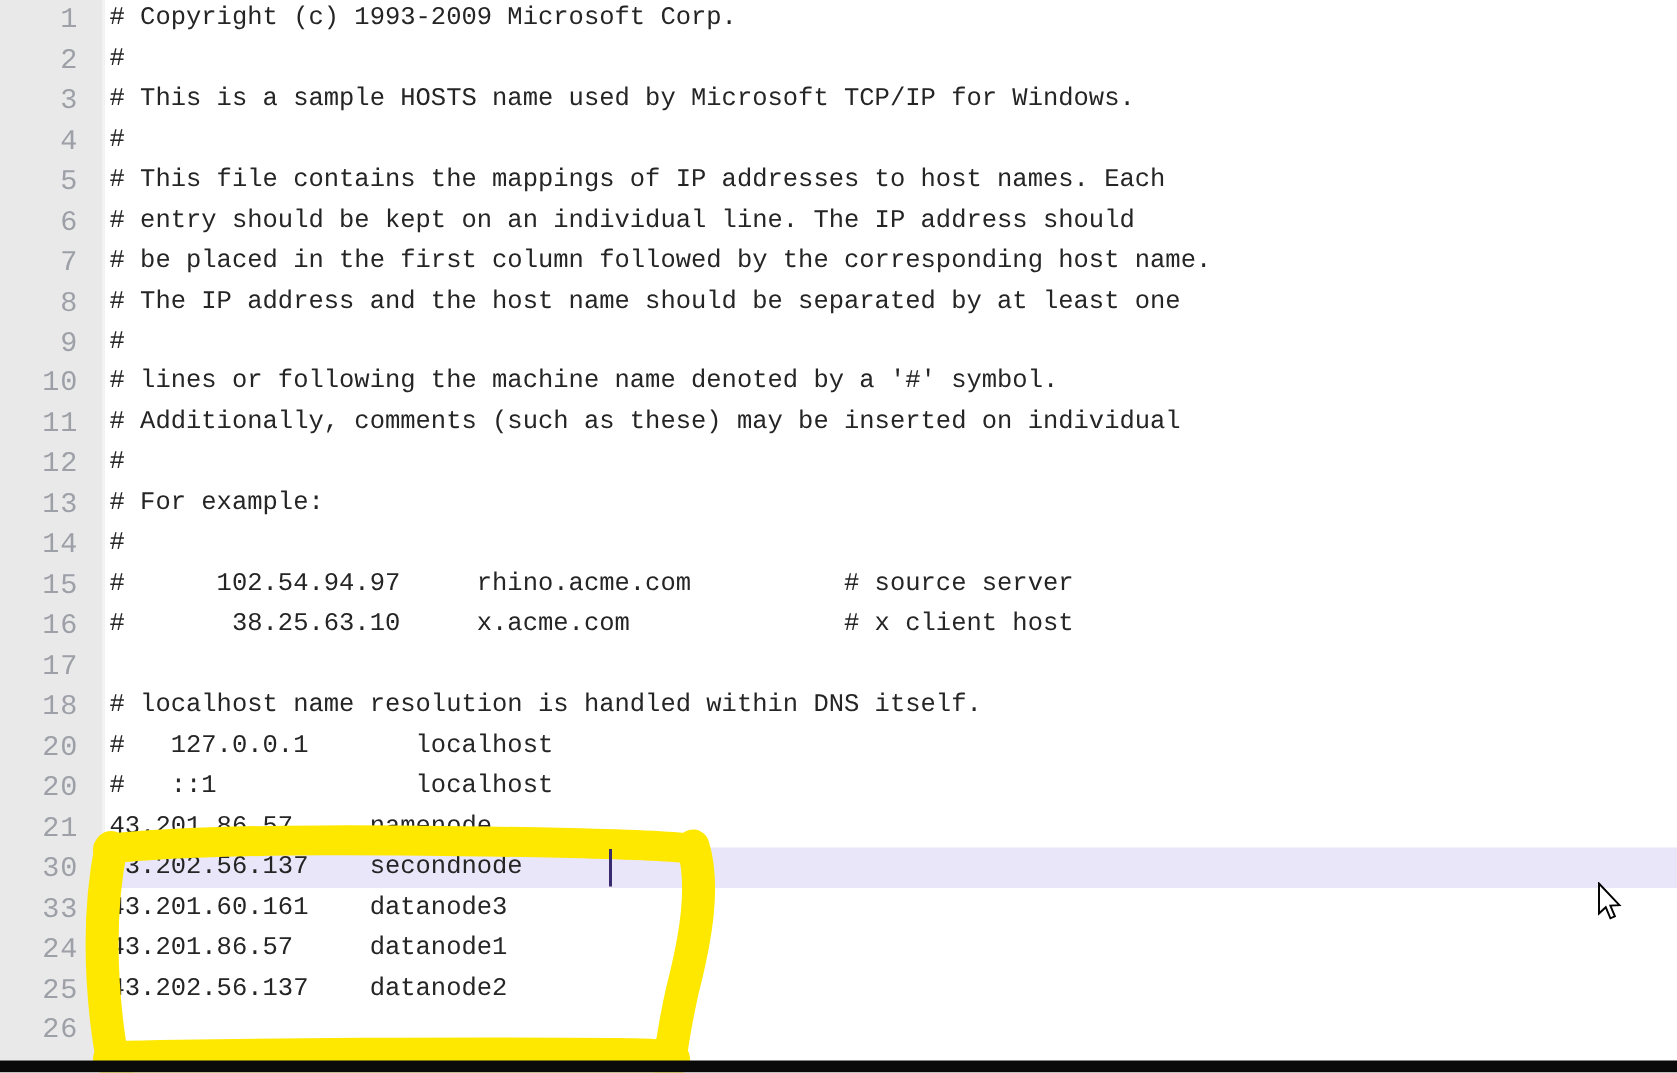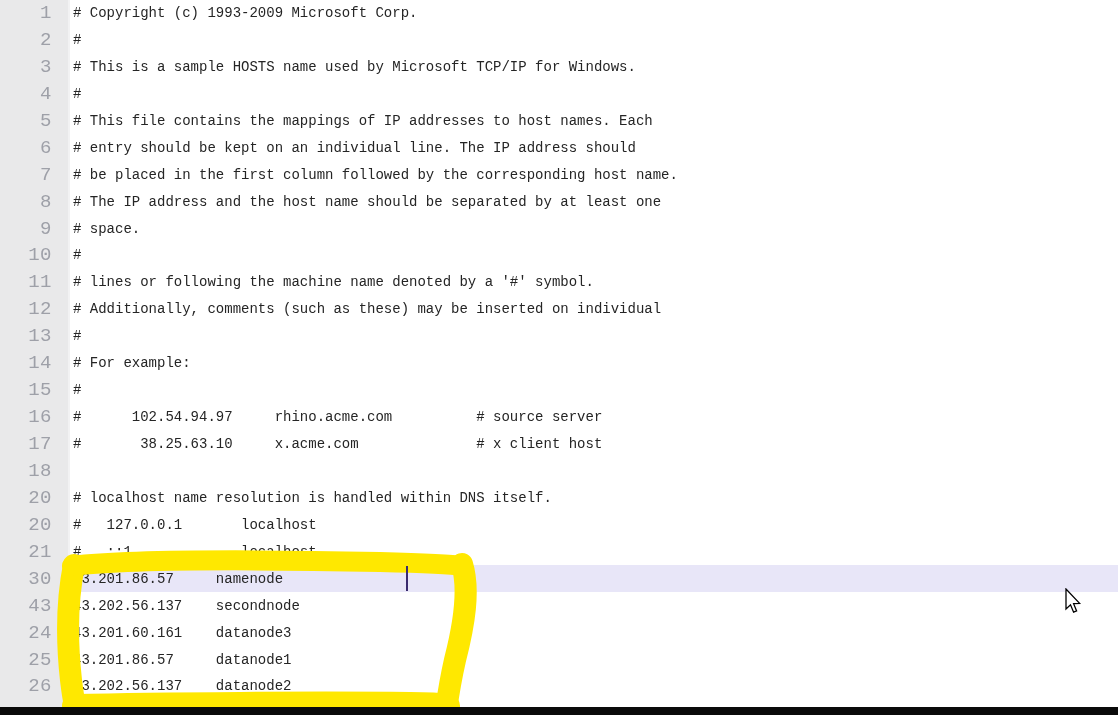--- a/index.html
+++ b/index.html
@@ -65,21 +65,21 @@
     position: absolute;
     left: 73px;
     top: 0;
     width: 1045px;
     z-index: 3;
   }
   .cline {
     height: 26.95px;
     line-height: 26.95px;
     font-family: "Liberation Mono", "DejaVu Sans Mono", monospace;
-    font-size: 14px;
+    font-size: 17px;
     color: #252525;
     white-space: pre;
     letter-spacing: 0px;
   }
 
   
   #current-line-highlight {
     position: absolute;
     left: 70px;
     top: 565px;
@@ -159,36 +159,35 @@
       <div class="lnum">13</div>
       <div class="lnum">14</div>
       <div class="lnum">15</div>
       <div class="lnum">16</div>
       <div class="lnum">17</div>
       <div class="lnum">18</div>
       <div class="lnum">20</div>
       <div class="lnum">20</div>
       <div class="lnum">21</div>
       <div class="lnum">30</div>
-      <div class="lnum">43</div>
+      <div class="lnum">33</div>
       <div class="lnum">24</div>
       <div class="lnum">25</div>
       <div class="lnum">26</div>
     </div>
 
   <div id="code">
       <div class="cline"># Copyright (c) 1993-2009 Microsoft Corp.</div>
       <div class="cline">#</div>
       <div class="cline"># This is a sample HOSTS name used by Microsoft TCP/IP for Windows.</div>
       <div class="cline">#</div>
       <div class="cline"># This file contains the mappings of IP addresses to host names. Each</div>
       <div class="cline"># entry should be kept on an individual line. The IP address should</div>
       <div class="cline"># be placed in the first column followed by the corresponding host name.</div>
       <div class="cline"># The IP address and the host name should be separated by at least one</div>
-      <div class="cline"># space.</div>
       <div class="cline">#</div>
       <div class="cline"># lines or following the machine name denoted by a '#' symbol.</div>
       <div class="cline"># Additionally, comments (such as these) may be inserted on individual</div>
       <div class="cline">#</div>
       <div class="cline"># For example:</div>
       <div class="cline">#</div>
       <div class="cline">#      102.54.94.97     rhino.acme.com          # source server</div>
       <div class="cline">#       38.25.63.10     x.acme.com              # x client host</div>
       <div class="cline"></div>
       <div class="cline"># localhost name resolution is handled within DNS itself.</div>

